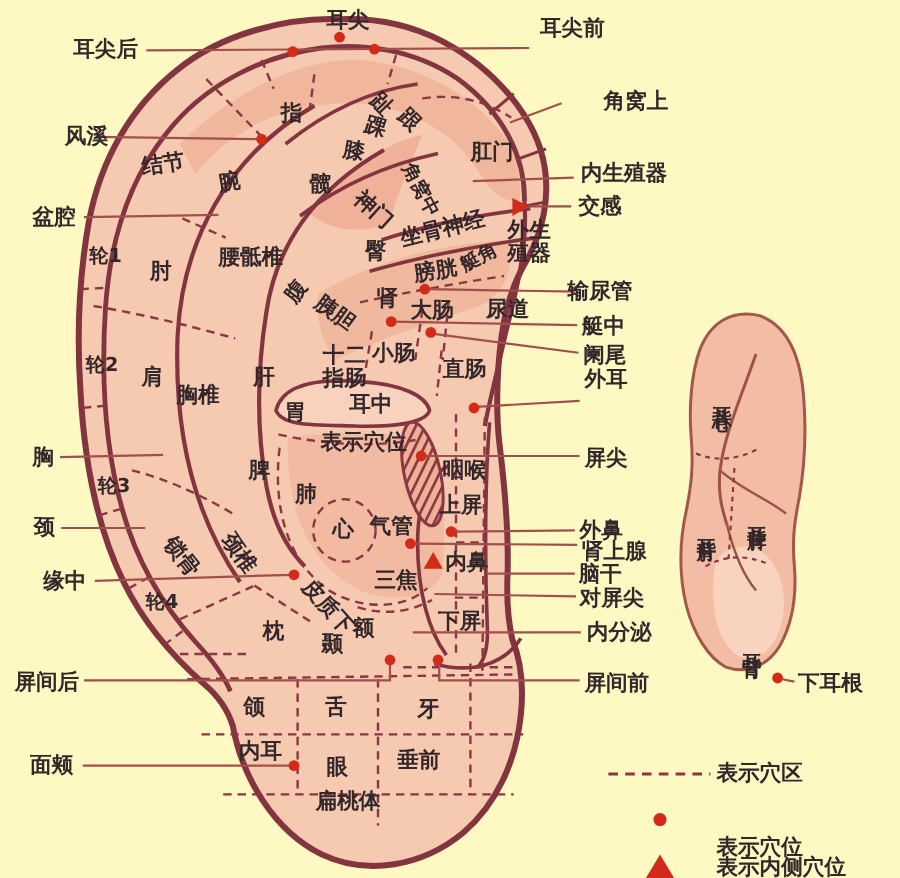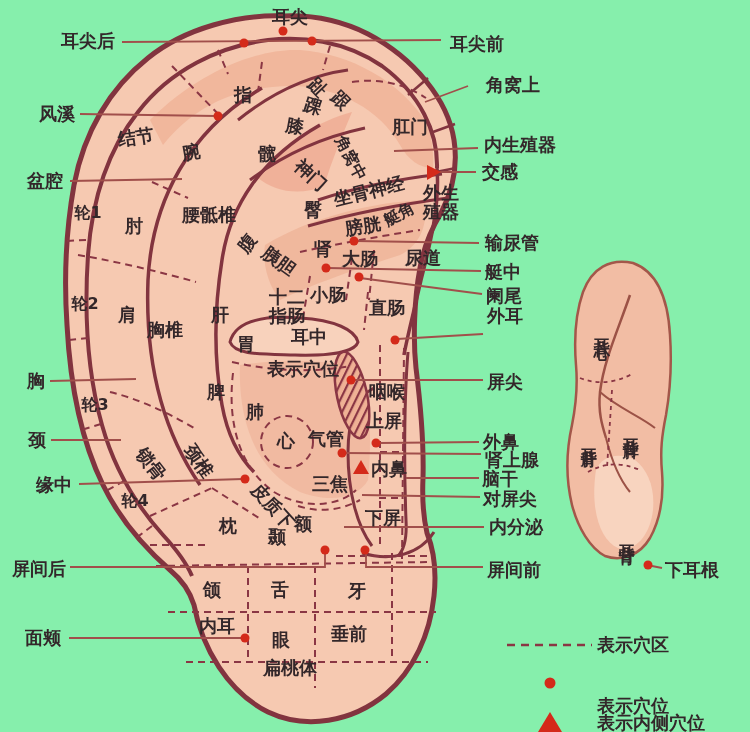--- a/index.html
+++ b/index.html
@@ -1,18 +1,18 @@
 <!DOCTYPE html>
 <html><head>
 <meta charset="utf-8">
 <style>
   html,body{margin:0;padding:0;}
   .stage{
     position:relative;width:750px;height:732px;overflow:hidden;
-    background:#86efac;
+    background:#fef9c3;
     font-family:"DejaVu Sans",sans-serif;
   }
   .art{position:absolute;left:0;top:0;}
   .lb{
     position:absolute;transform:translate(-50%,-50%);
     font-weight:700;font-size:18px;line-height:1.08;
     color:#33272a;white-space:nowrap;text-align:center;
     font-family:"DejaVu Sans",sans-serif;
   }
   .s16{font-size:16px}
@@ -181,27 +181,27 @@
   <g>
     <path d="M507 645 L592 645" stroke="#8a3644" stroke-width="2.5" stroke-dasharray="8 6" fill="none"></path>
     <circle cx="550" cy="683" r="5.5" fill="#d42a1a"></circle>
     <polygon points="550,712 538,732 562,732" fill="#d42a1a"></polygon>
   </g>
 </svg>
 
 <div>
   <div class="lb" style="left:290px;top:17px">耳尖</div>
   <div class="lb" style="left:88px;top:41px">耳尖后</div>
-  <div class="lb" style="left:477px;top:44px">耳尖前</div>
-  <div class="lb" style="left:57px;top:114px">风溪</div>
+  <div class="lb" style="left:477px;top:24px">耳尖前</div>
+  <div class="lb" style="left:72px;top:114px">风溪</div>
   <div class="lb" style="left:45px;top:181px">盆腔</div>
-  <div class="lb" style="left:513px;top:85px">角窝上</div>
+  <div class="lb" style="left:530px;top:85px">角窝上</div>
   <div class="lb" style="left:520px;top:145px">内生殖器</div>
   <div class="lb" style="left:500px;top:172px">交感</div>
-  <div class="lb" style="left:512px;top:243px">输尿管</div>
+  <div class="lb" style="left:500px;top:243px">输尿管</div>
   <div class="lb" style="left:503px;top:272px">艇中</div>
   <div class="lb" style="left:504px;top:296px">阑尾</div>
   <div class="lb" style="left:505px;top:316px">外耳</div>
   <div class="lb" style="left:505px;top:382px">屏尖</div>
   <div class="lb" style="left:501px;top:442px">外鼻</div>
   <div class="lb" style="left:512px;top:460px">肾上腺</div>
   <div class="lb" style="left:500px;top:479px">脑干</div>
   <div class="lb" style="left:510px;top:499px">对屏尖</div>
   <div class="lb" style="left:516px;top:527px">内分泌</div>
   <div class="lb" style="left:514px;top:570px">屏间前</div>

